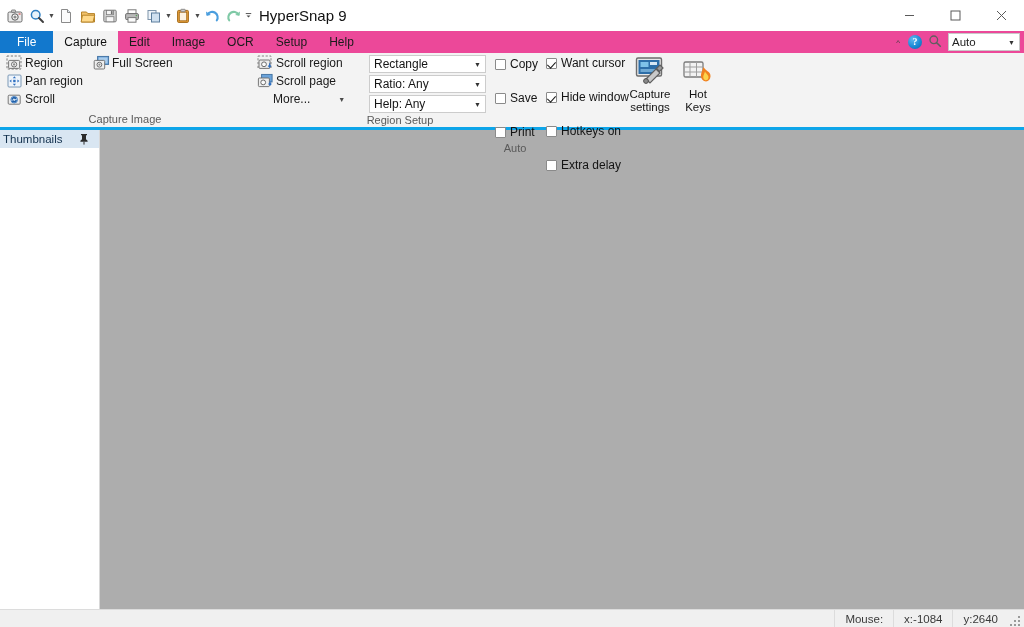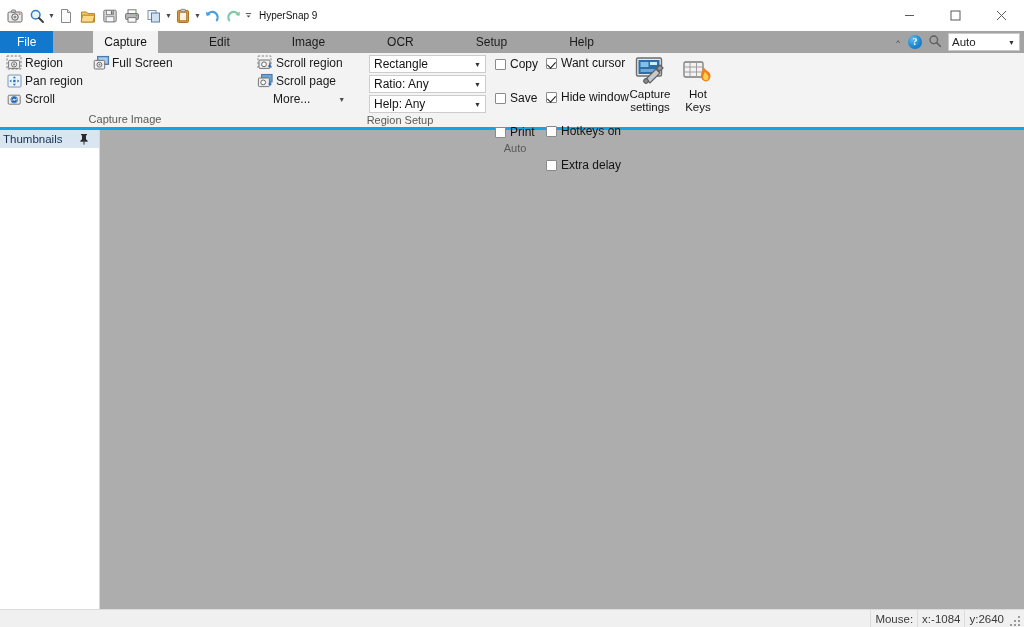--- a/index.html
+++ b/index.html
@@ -18,32 +18,32 @@
     height:31px; background:#ffffff; display:flex; align-items:center;
     padding-left:4px; flex:0 0 31px; position:relative;
   }
   .qat { display:flex; align-items:center; gap:0px; }
   .qat-btn {
     width:22px; height:22px; display:flex; align-items:center; justify-content:center;
     border-radius:2px;
   }
   .qat-sep { width:7px; height:22px; display:flex; align-items:center; justify-content:center; }
   .caret { font-size:7px; color:#4a4a4a; line-height:1; }
-  .app-title { margin-left:7px; font-size:10px; color:#111; white-space:nowrap; }
+  .app-title { margin-left:7px; font-size:15px; color:#111; white-space:nowrap; }
   .wincontrols { position:absolute; right:0; top:0; display:flex; height:31px; }
   .wc {
     width:46px; height:31px; display:flex; align-items:center; justify-content:center;
     color:#4d4d4d;
   }
   .wc svg { display:block; }
 
   
   .tabstrip {
     height:22px; flex:0 0 22px; display:flex; align-items:flex-end;
-    background:#a3a3a3; position:relative;gap:40px;
+    background:#ec4899; position:relative;
   }
   .tab {
     display:flex; align-items:center; justify-content:center;
     padding:0 11px; font-size:12px; color:#1b1b1b; height:22px; white-space:nowrap;
   }
   .tab.file { background:#1278cd; color:#ffffff; padding:0 17px; }
   .tab.active { background:#f3f3f3; color:#0f0f0f; }
   .tabstrip-right {
     position:absolute; right:4px; top:0; height:22px;
     display:flex; align-items:center; gap:6px;
@@ -129,21 +129,21 @@
   }
   .closebtn .sq { width:5px; height:6px; border:1px solid #fff; }
   .thumbbody { flex:1; background:#fff; }
   .canvas { flex:1; background:#adadad; }
 
   
   .statusbar {
     flex:0 0 18px; height:18px; background:#f0f0f0; border-top:1px solid #dcdcdc;
     display:flex; align-items:center; justify-content:flex-end; font-size:11.5px; color:#3a3a3a;
   }
-  .scell { height:18px; display:flex; align-items:center; padding:0 4px; border-left:1px solid #dcdcdc; }
+  .scell { height:18px; display:flex; align-items:center; padding:0 10px; border-left:1px solid #dcdcdc; }
   .grip { width:16px; height:18px; position:relative; }
   .grip i { position:absolute; width:2px; height:2px; background:#9a9a9a; }
 </style>
 </head>
 <body>
 
 <div id="app">
 
   <div class="titlebar">
     <div class="qat">

